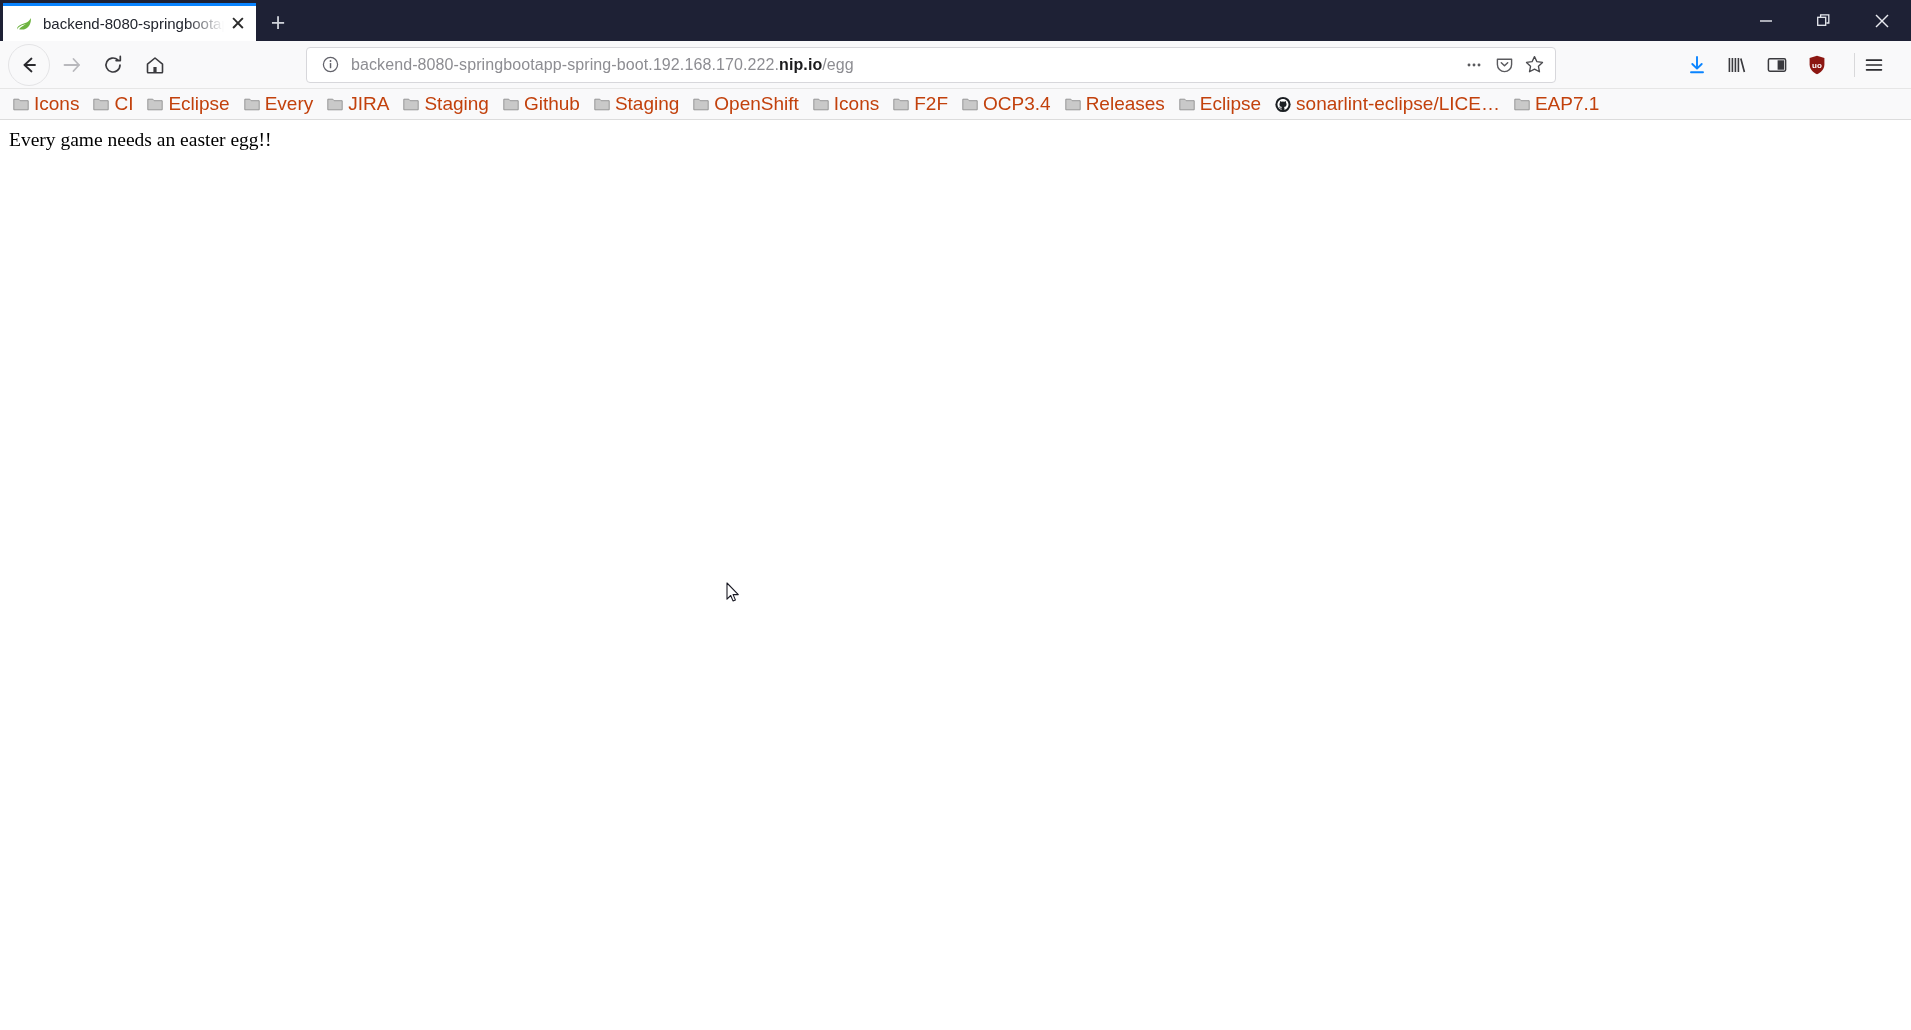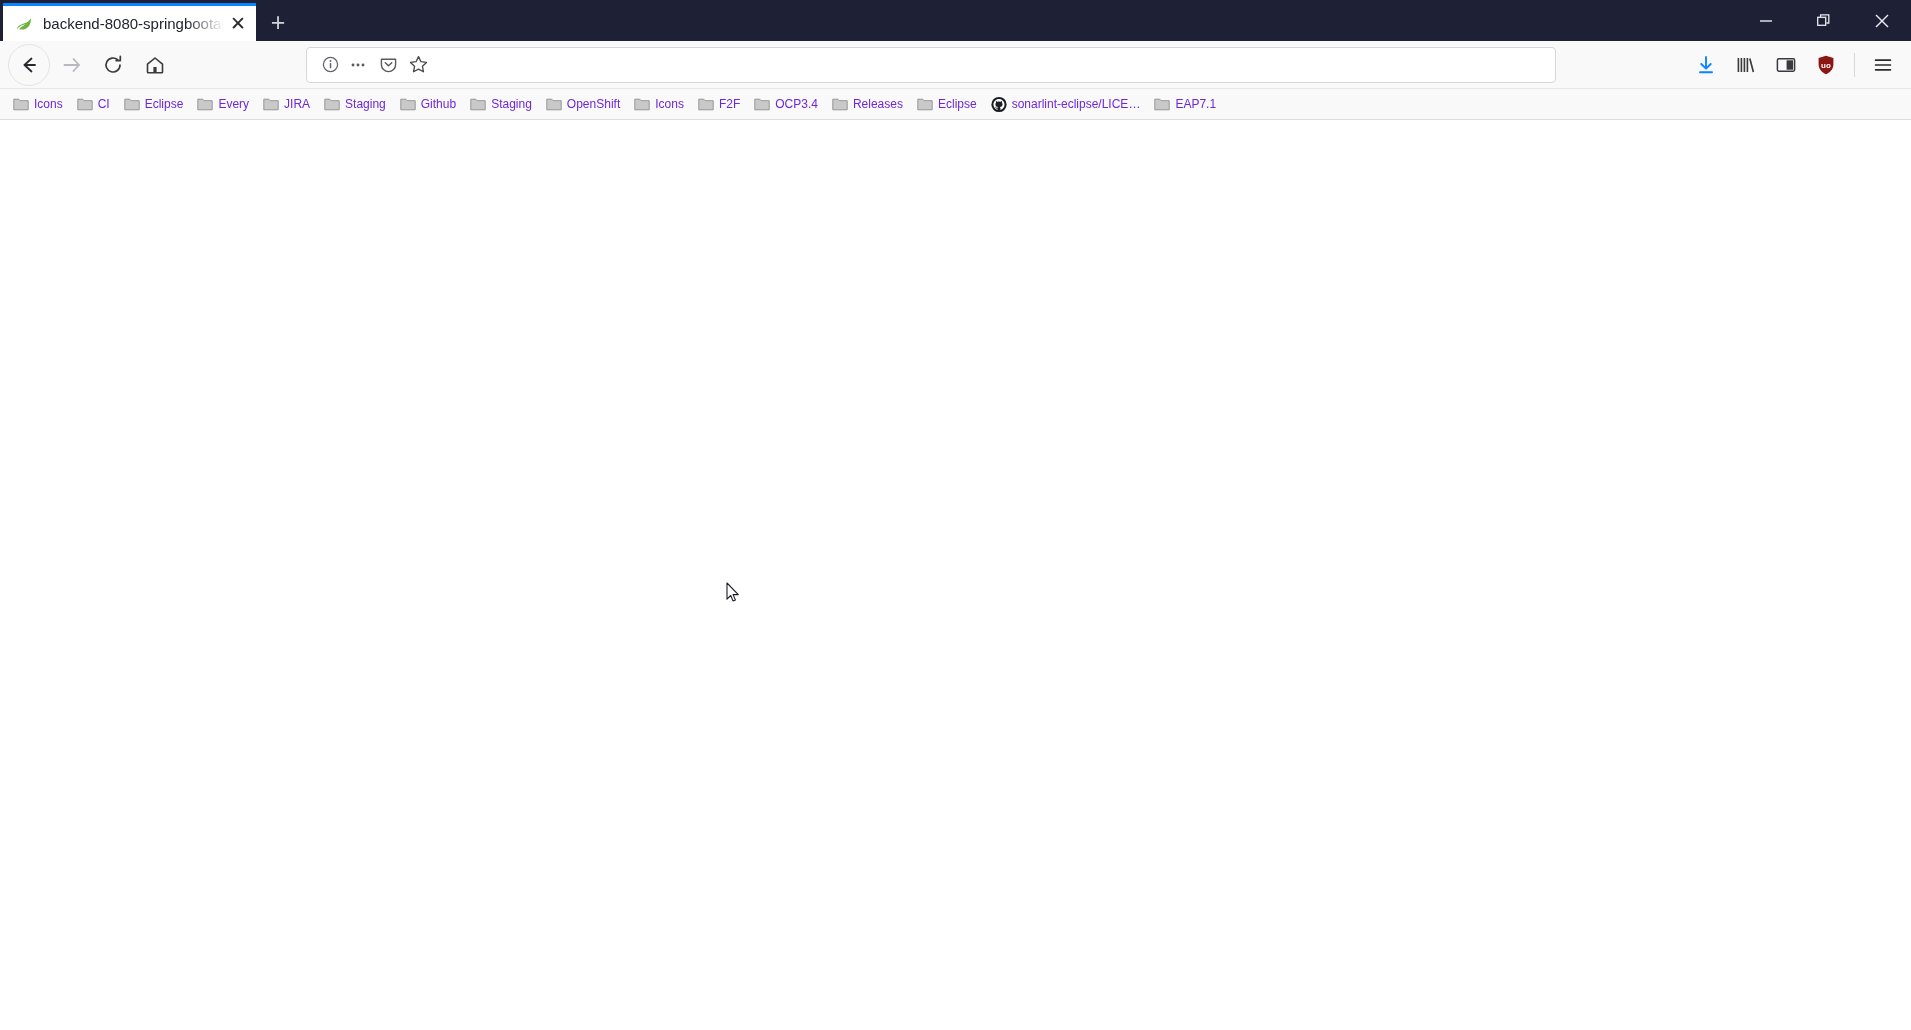--- a/index.html
+++ b/index.html
@@ -180,21 +180,21 @@
     color: #5a5a5e;
   }
 
   .toolbar-right { display: flex; align-items: center; flex: 0 0 auto; }
 
   .tbbtn {
     width: 40px;
     height: 40px;
     display: flex;
     align-items: center;
-    justify-content: center;
+    justify-content: flex-start;
     cursor: pointer;
   }
 
   .tb-sep {
     width: 1px;
     height: 24px;
     background: #d8d8da;
     margin: 0 8px;
   }
 
@@ -224,22 +224,22 @@
     width: 16px;
     height: 16px;
     margin-right: 5px;
     display: flex;
     align-items: center;
     justify-content: center;
     flex: 0 0 auto;
   }
 
   .bm-label {
-    font-size: 12px;
-    color: #6d28d9;
+    font-size: 19px;
+    color: #c2410c;
   }
 
   
   .content {
     position: relative;
     height: calc(1030px - 41px - 48px - 31px);
     background: #ffffff;
     padding: 8px 8px;
   }
 
@@ -333,20 +333,21 @@
 
   <div class="urlbar-wrap">
     <div class="urlbar">
       <span class="url-identity">
         <svg width="17" height="17" viewBox="0 0 17 17">
           <circle cx="8.5" cy="8.5" r="7.1" fill="none" stroke="#62626a" stroke-width="1.25"></circle>
           <circle cx="8.5" cy="5" r="0.95" fill="#62626a"></circle>
           <rect x="7.8" y="7" width="1.45" height="5.3" rx="0.6" fill="#62626a"></rect>
         </svg>
       </span>
+      <span class="url-text"><span>backend-8080-springbootapp-spring-boot.192.168.170.222.</span><span class="host-strong">nip.io</span><span class="host-path">/egg</span></span>
 
       <span class="url-actions">
         <span class="url-action">
           <svg width="18" height="18" viewBox="0 0 18 18">
             <circle cx="4" cy="9" r="1.45" fill="#5a5a5e"></circle>
             <circle cx="9" cy="9" r="1.45" fill="#5a5a5e"></circle>
             <circle cx="14" cy="9" r="1.45" fill="#5a5a5e"></circle>
           </svg>
         </span>
         <span class="url-action">
@@ -552,19 +553,20 @@
       <svg width="16" height="14" viewBox="0 0 16 14">
           <path d="M0.8 2.2h5l1.3 1.5h8.1v9.1H0.8z" fill="#c9c9c9" stroke="#8e8e8e" stroke-width="0.9"></path>
         </svg>
     </span>
     <span class="bm-label">EAP7.1</span>
   </div>
 
 </div>
 
 <div class="content">
+  <div class="page-text">Every game needs an easter egg!!</div>
 
   <span class="cursor">
     <svg width="14" height="22" viewBox="0 0 14 22">
       <path d="M1 1l0 16.2 3.7-3.7 2.3 5.4 2.4-1-2.3-5.3 5.2 0z" fill="#ffffff" stroke="#1a1a24" stroke-width="1.1" stroke-linejoin="round"></path>
     </svg>
   </span>
 </div>
 
 </body></html>

